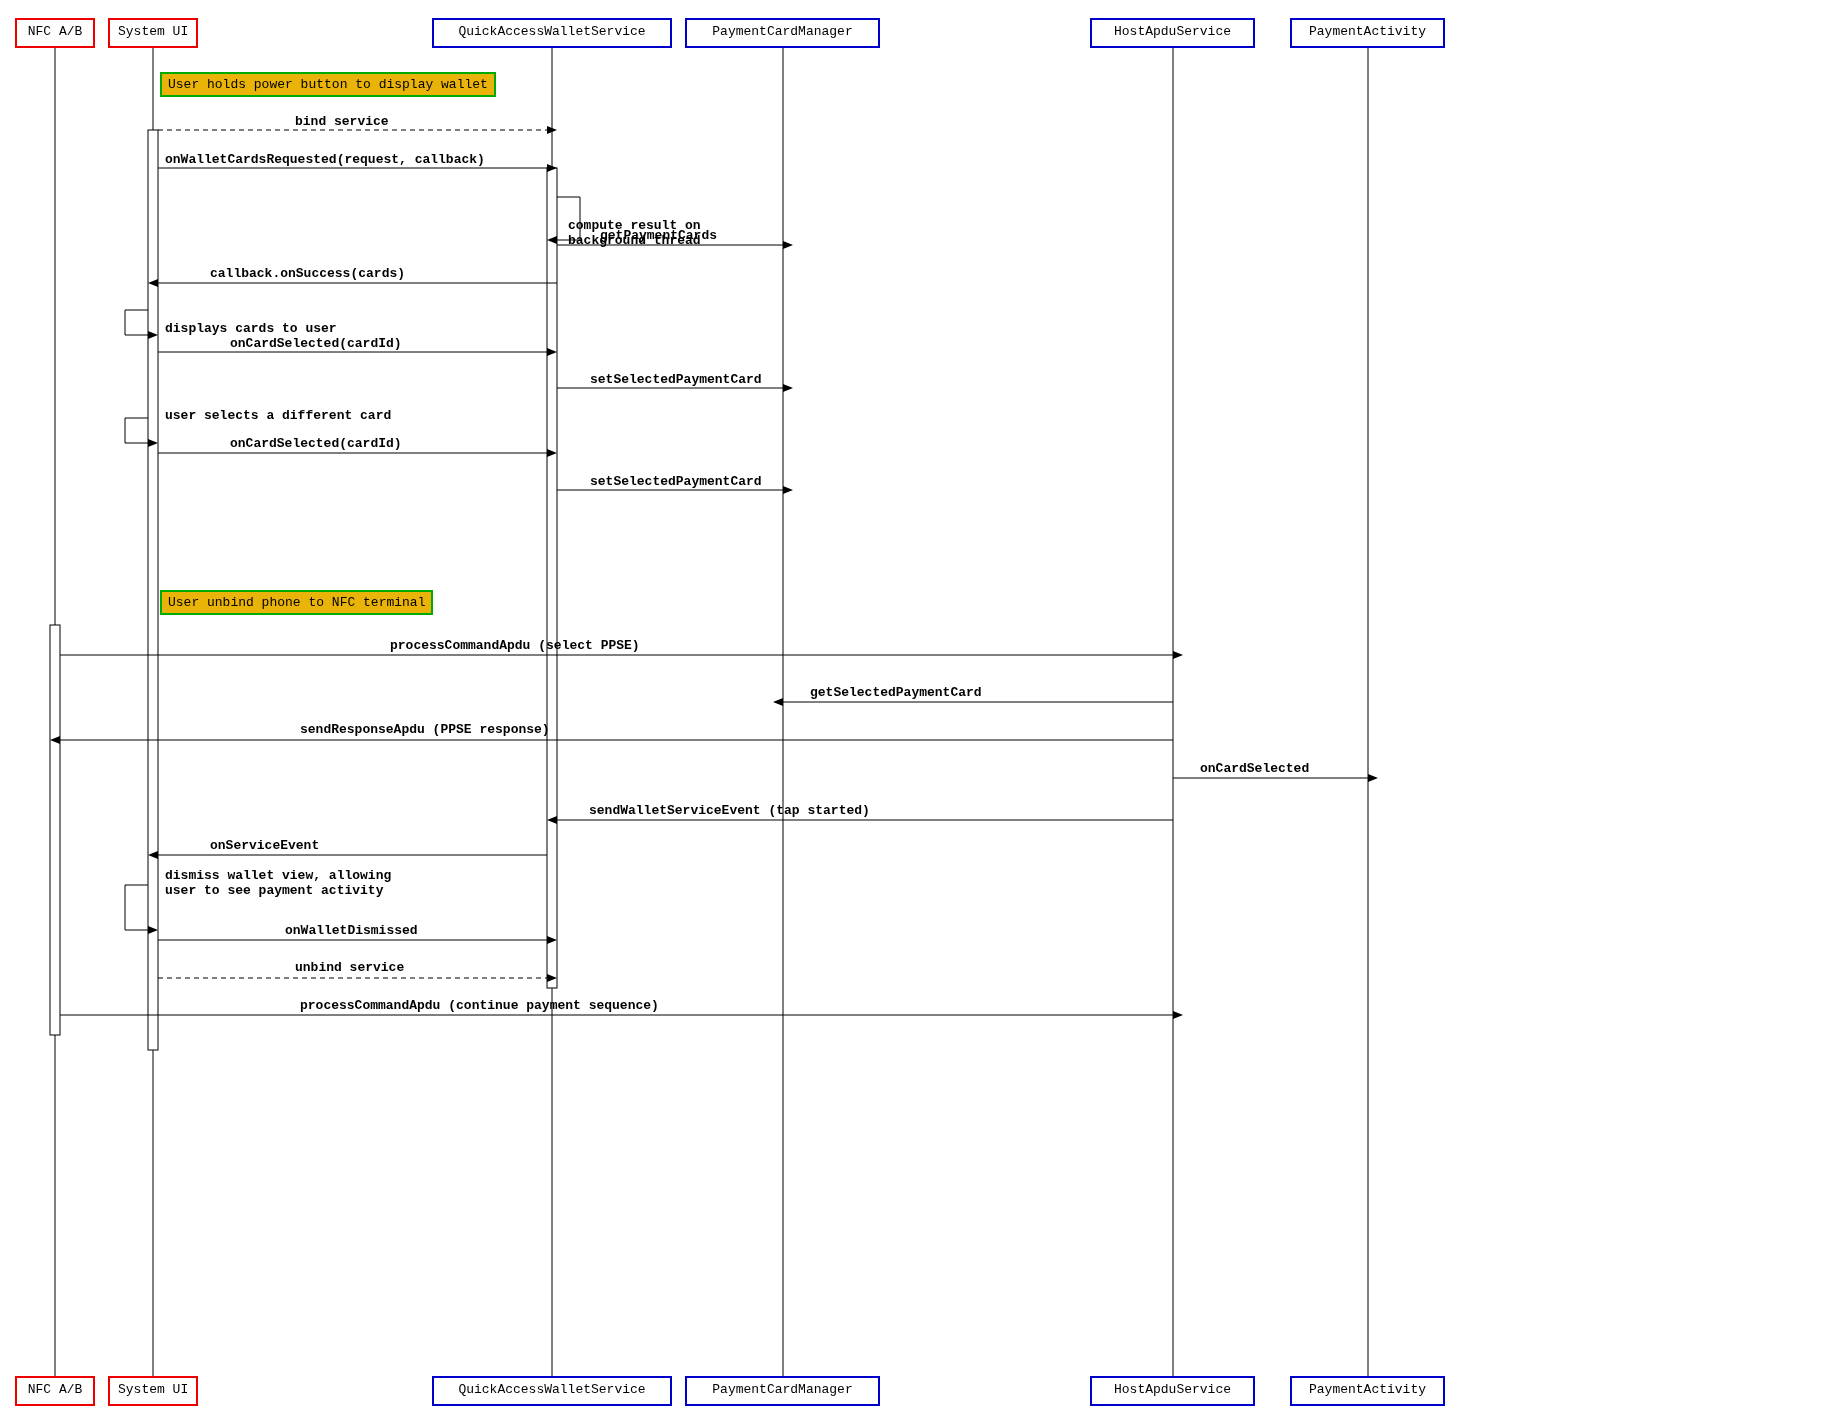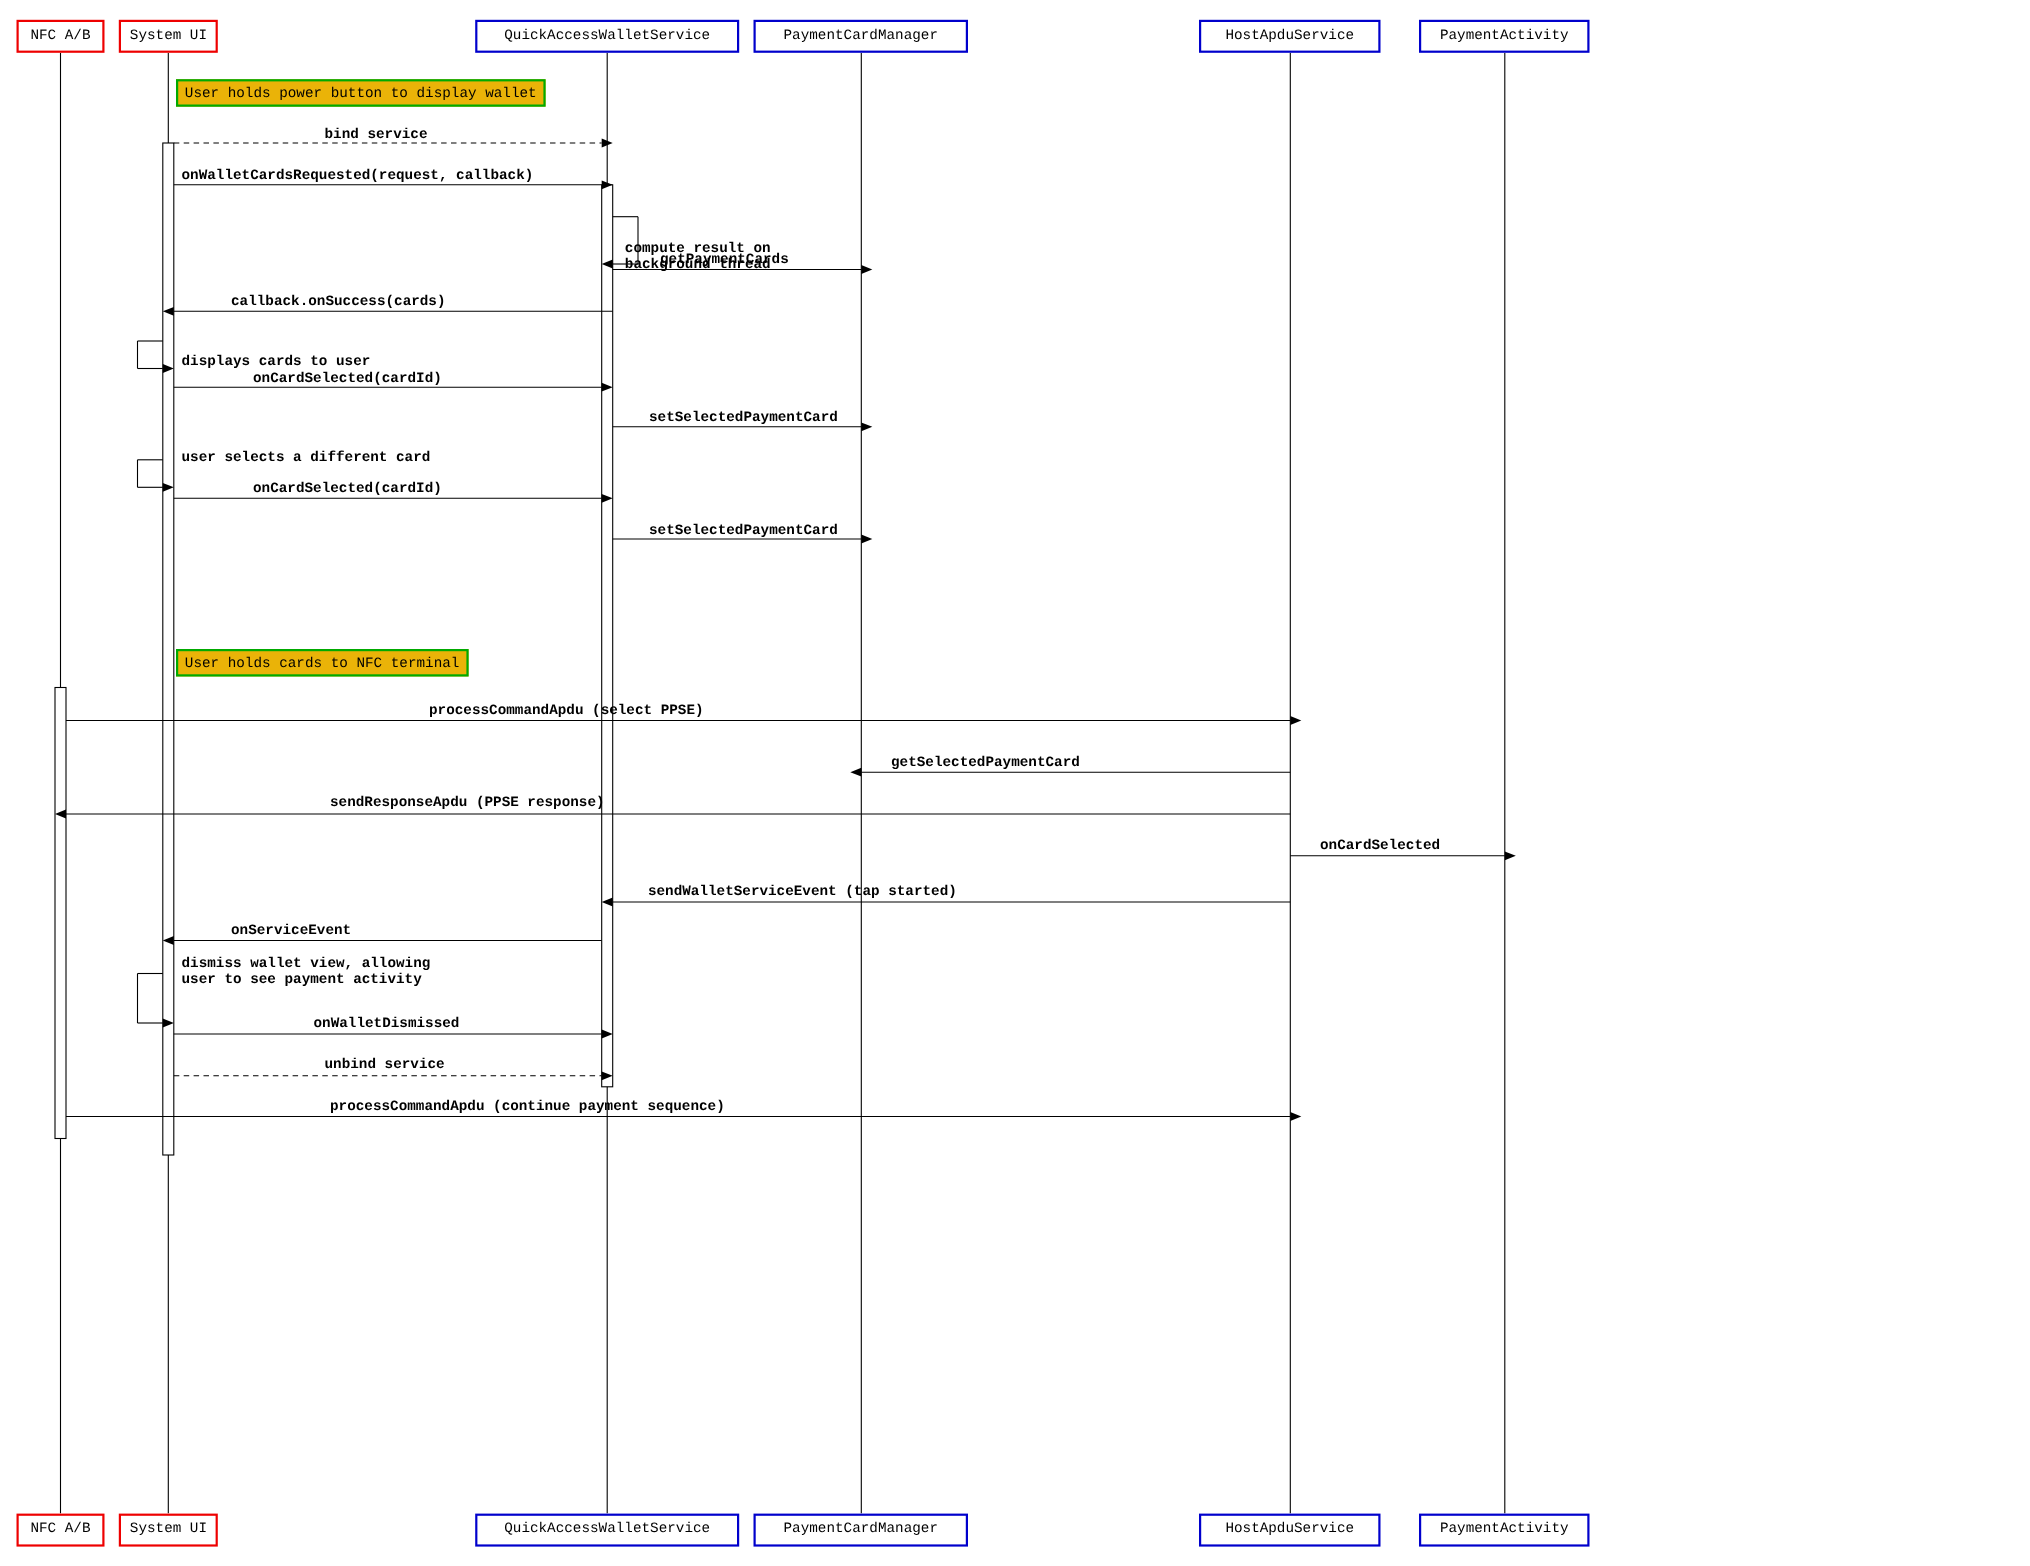--- a/index.html
+++ b/index.html
@@ -157,21 +157,21 @@
   </svg>
 
   <div class="actor-box actor-red" style="left:15px;top:18px;width:80px;height:30px;">NFC A/B</div>
   <div class="actor-box actor-red" style="left:108px;top:18px;width:90px;height:30px;">System UI</div>
   <div class="actor-box actor-blue" style="left:432px;top:18px;width:240px;height:30px;">QuickAccessWalletService</div>
   <div class="actor-box actor-blue" style="left:685px;top:18px;width:195px;height:30px;">PaymentCardManager</div>
   <div class="actor-box actor-blue" style="left:1090px;top:18px;width:165px;height:30px;">HostApduService</div>
   <div class="actor-box actor-blue" style="left:1290px;top:18px;width:155px;height:30px;">PaymentActivity</div>
 
   <div class="note-box" style="left:160px;top:72px;">User holds power button to display wallet</div>
-  <div class="note-box" style="left:160px;top:590px;">User holds cards to NFC terminal</div>
+  <div class="note-box" style="left:160px;top:590px;">User unbind phone to NFC terminal</div>
 
   <div class="label" style="left:295px;top:114px;">bind service</div>
   <div class="label" style="left:165px;top:152px;">onWalletCardsRequested(request, callback)</div>
   <div class="label" style="left:568px;top:188px;margin-top:30px;">compute result on<br>background thread</div>
   <div class="label" style="left:600px;top:228px;">getPaymentCards</div>
   <div class="label" style="left:210px;top:266px;">callback.onSuccess(cards)</div>
   <div class="label" style="left:165px;top:298px;margin-top:23px;">displays cards to user</div>
   <div class="label" style="left:230px;top:336px;">onCardSelected(cardId)</div>
   <div class="label" style="left:590px;top:372px;">setSelectedPaymentCard</div>
   <div class="label" style="left:165px;top:408px;">user selects a different card</div>

